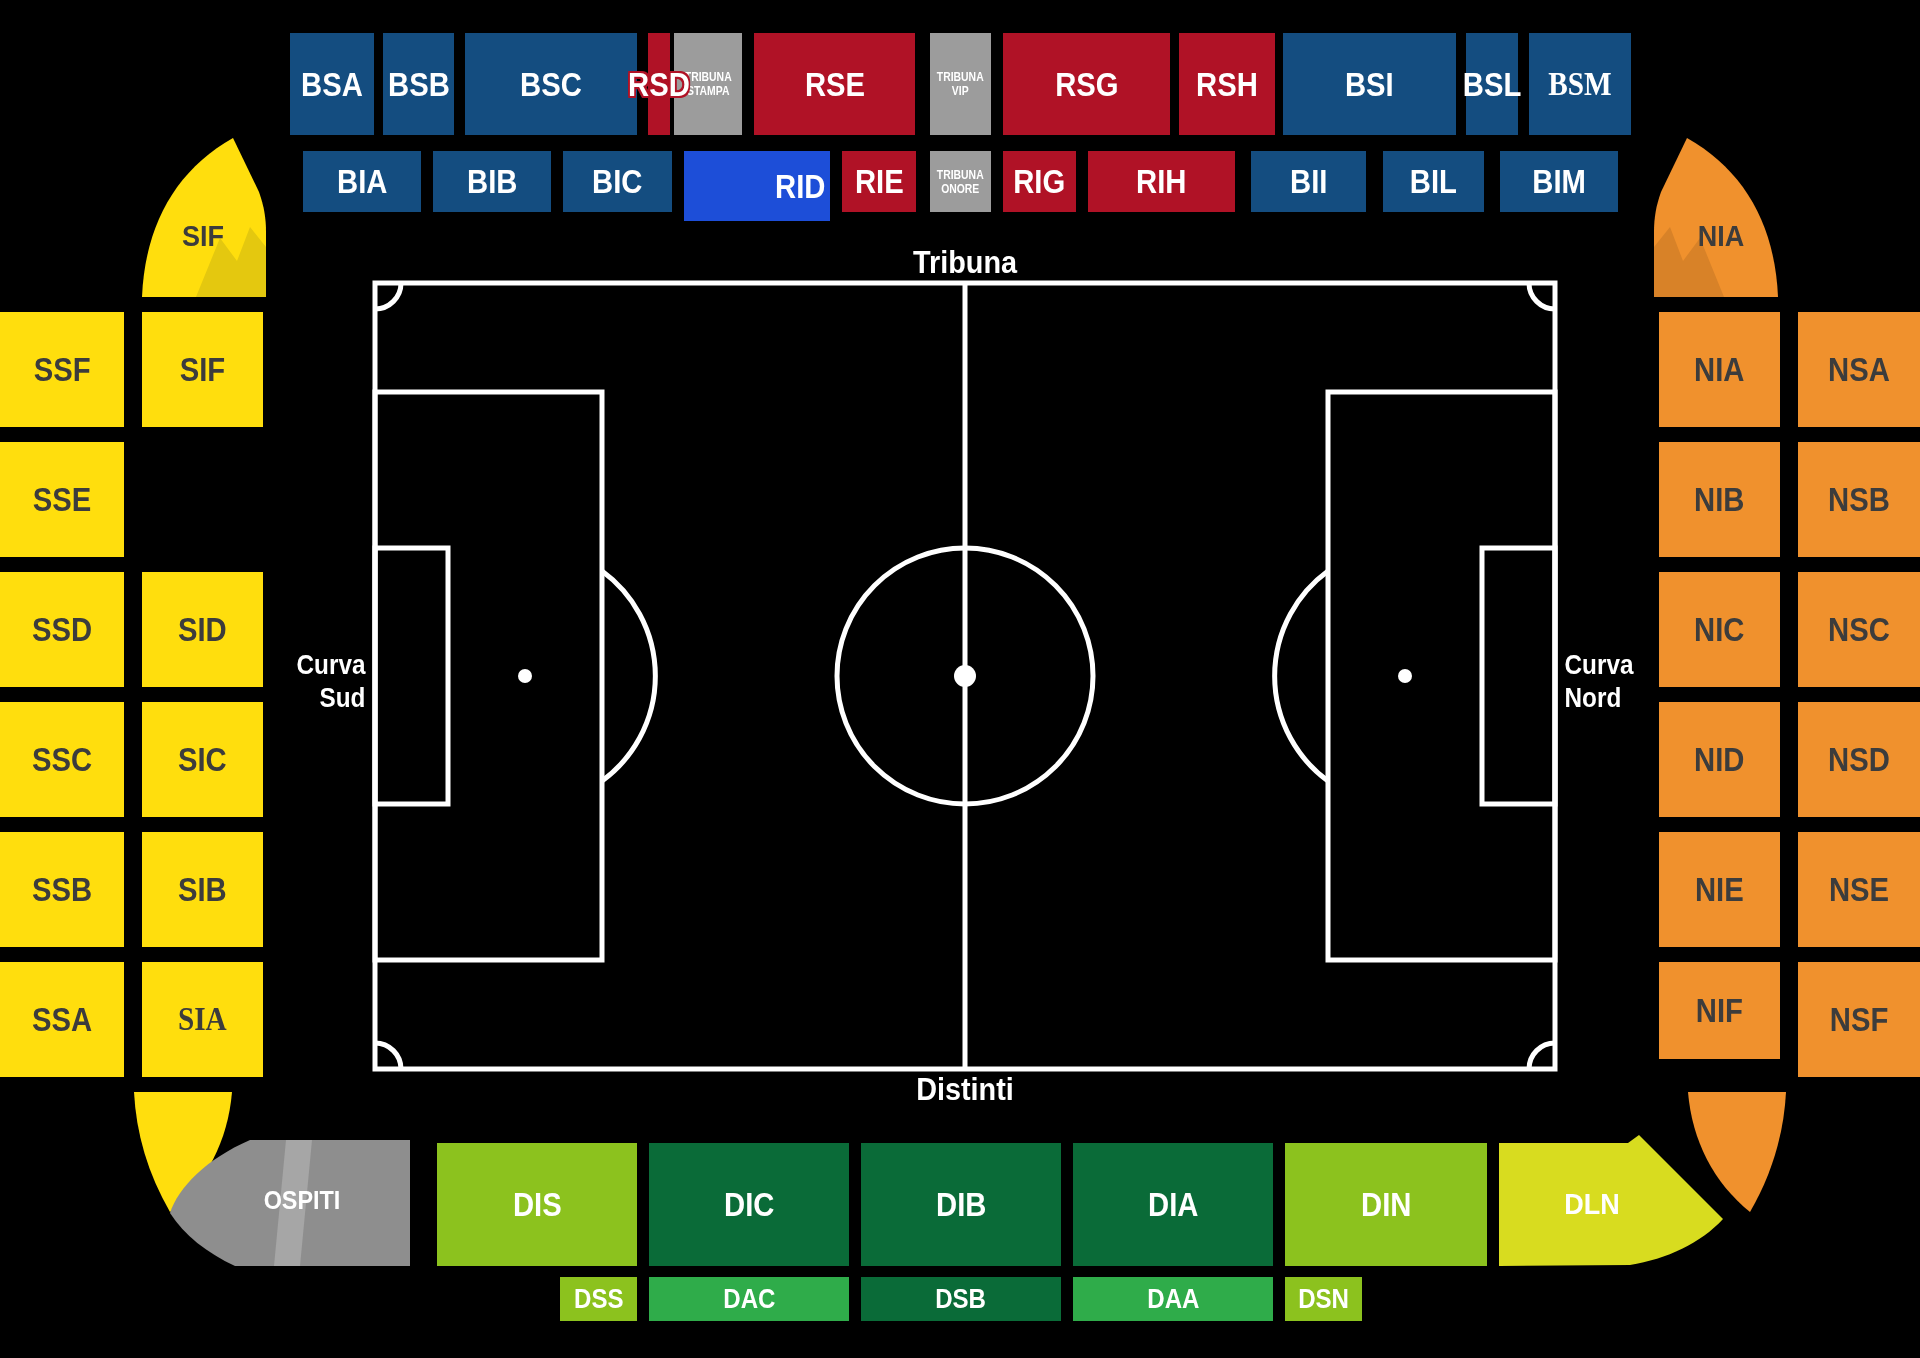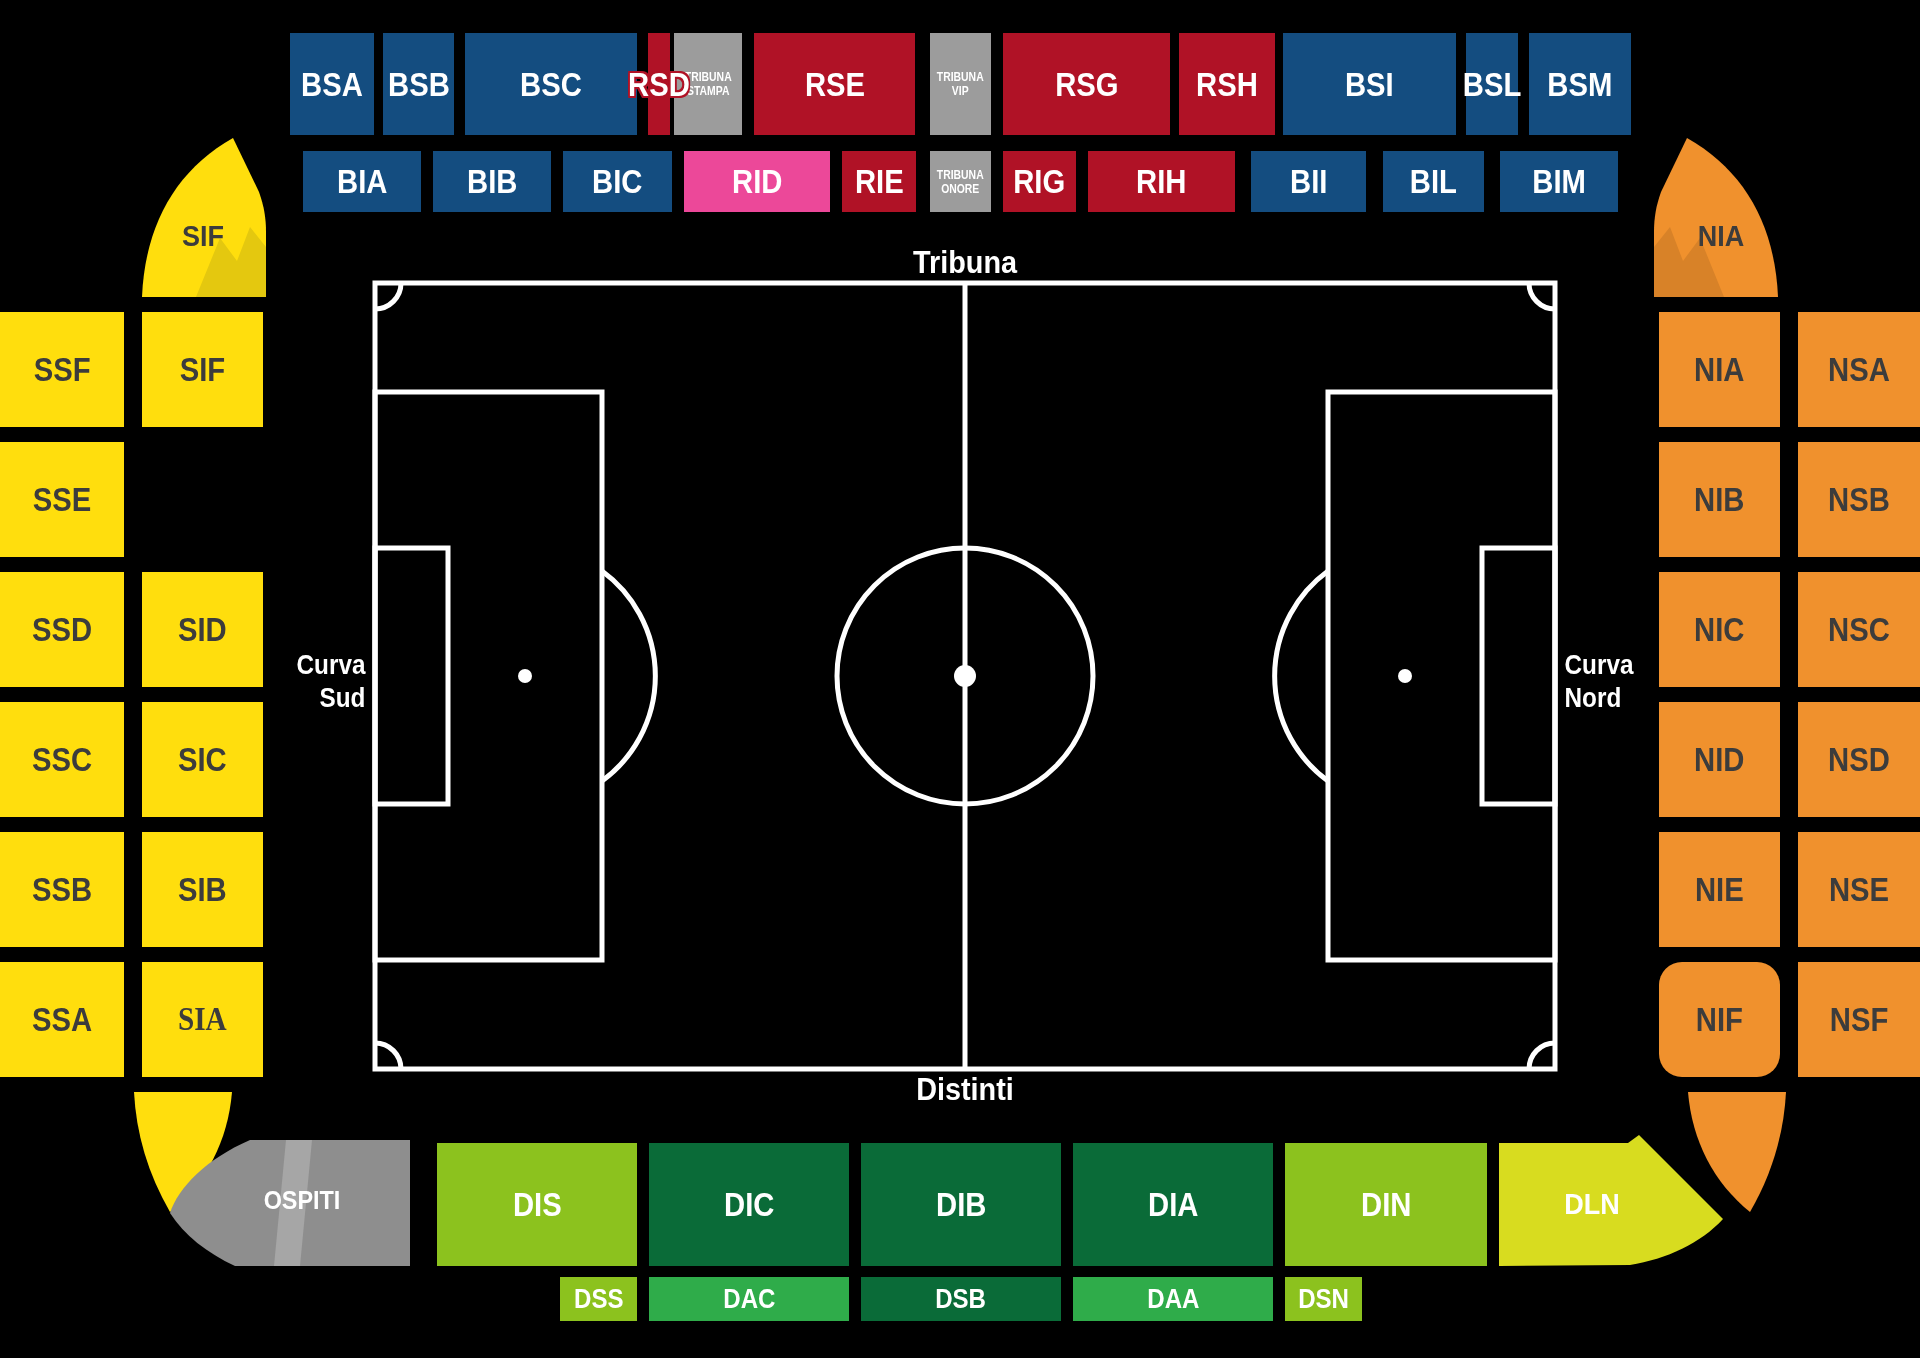--- a/index.html
+++ b/index.html
@@ -103,33 +103,33 @@
     </div>
     <div class="sec" style="left: 1179px; top: 33px; width: 96px; height: 102px; background: rgb(176, 18, 38);">
       <span class="lbl" style="color: rgb(255, 255, 255);">RSH</span>
     </div>
     <div class="sec" style="left: 1283px; top: 33px; width: 173px; height: 102px; background: rgb(20, 77, 128);">
       <span class="lbl" style="color: rgb(255, 255, 255);">BSI</span>
     </div>
     <div class="sec" style="left: 1466px; top: 33px; width: 52px; height: 102px; background: rgb(20, 77, 128);">
       <span class="lbl" style="color: rgb(255, 255, 255);">BSL</span>
     </div>
-    <div class="sec" style="left: 1529px; top: 33px; width: 102px; height: 102px; background: rgb(20, 77, 128);">
+    <div class="sec" style="left: 1529px; top: 33px; width: 102px; height: 102px; background: rgb(20, 77, 128); font-family: Liberation Serif, serif;">
       <span class="lbl" style="color: rgb(255, 255, 255);">BSM</span>
     </div>
     <div class="sec" style="left: 303px; top: 151px; width: 118px; height: 61px; background: rgb(20, 77, 128);">
       <span class="lbl" style="color: rgb(255, 255, 255);">BIA</span>
     </div>
     <div class="sec" style="left: 433px; top: 151px; width: 118px; height: 61px; background: rgb(20, 77, 128);">
       <span class="lbl" style="color: rgb(255, 255, 255);">BIB</span>
     </div>
     <div class="sec" style="left: 563px; top: 151px; width: 109px; height: 61px; background: rgb(20, 77, 128);">
       <span class="lbl" style="color: rgb(255, 255, 255);">BIC</span>
     </div>
-    <div class="sec" style="left: 684px; top: 151px; width: 146px; height: 61px; background: #ec4899;">
+    <div class="sec" style="left: 684px; top: 151px; width: 146px; height: 70px; background: #1d4ed8; justify-content: flex-end;">
       <span class="lbl" style="color: rgb(255, 255, 255);">RID</span>
     </div>
     <div class="sec" style="left: 842px; top: 151px; width: 74px; height: 61px; background: rgb(176, 18, 38);">
       <span class="lbl" style="color: rgb(255, 255, 255);">RIE</span>
     </div>
     <div class="sec small" style="left: 930px; top: 151px; width: 61px; height: 61px; background: rgb(156, 156, 156);">
       <span class="lbl" style="color: rgb(255, 255, 255);">TRIBUNA
 ONORE</span>
     </div>
     <div class="sec" style="left: 1003px; top: 151px; width: 73px; height: 61px; background: rgb(176, 18, 38);">
@@ -188,21 +188,21 @@
     </div>
     <div class="sec" style="left: 1659px; top: 572px; width: 121px; height: 115px; background: rgb(240, 145, 45);">
       <span class="lbl" style="color: rgb(60, 60, 60);">NIC</span>
     </div>
     <div class="sec" style="left: 1659px; top: 702px; width: 121px; height: 115px; background: rgb(240, 145, 45);">
       <span class="lbl" style="color: rgb(60, 60, 60);">NID</span>
     </div>
     <div class="sec" style="left: 1659px; top: 832px; width: 121px; height: 115px; background: rgb(240, 145, 45);">
       <span class="lbl" style="color: rgb(60, 60, 60);">NIE</span>
     </div>
-    <div class="sec" style="left: 1659px; top: 962px; width: 121px; height: 115px; background: rgb(240, 145, 45); border-radius: 23px;">
+    <div class="sec" style="left: 1659px; top: 962px; width: 121px; height: 97px; background: rgb(240, 145, 45);">
       <span class="lbl" style="color: rgb(60, 60, 60);">NIF</span>
     </div>
     <div class="sec" style="left: 1798px; top: 312px; width: 122px; height: 115px; background: rgb(240, 145, 45);">
       <span class="lbl" style="color: rgb(60, 60, 60);">NSA</span>
     </div>
     <div class="sec" style="left: 1798px; top: 442px; width: 122px; height: 115px; background: rgb(240, 145, 45);">
       <span class="lbl" style="color: rgb(60, 60, 60);">NSB</span>
     </div>
     <div class="sec" style="left: 1798px; top: 572px; width: 122px; height: 115px; background: rgb(240, 145, 45);">
       <span class="lbl" style="color: rgb(60, 60, 60);">NSC</span>

